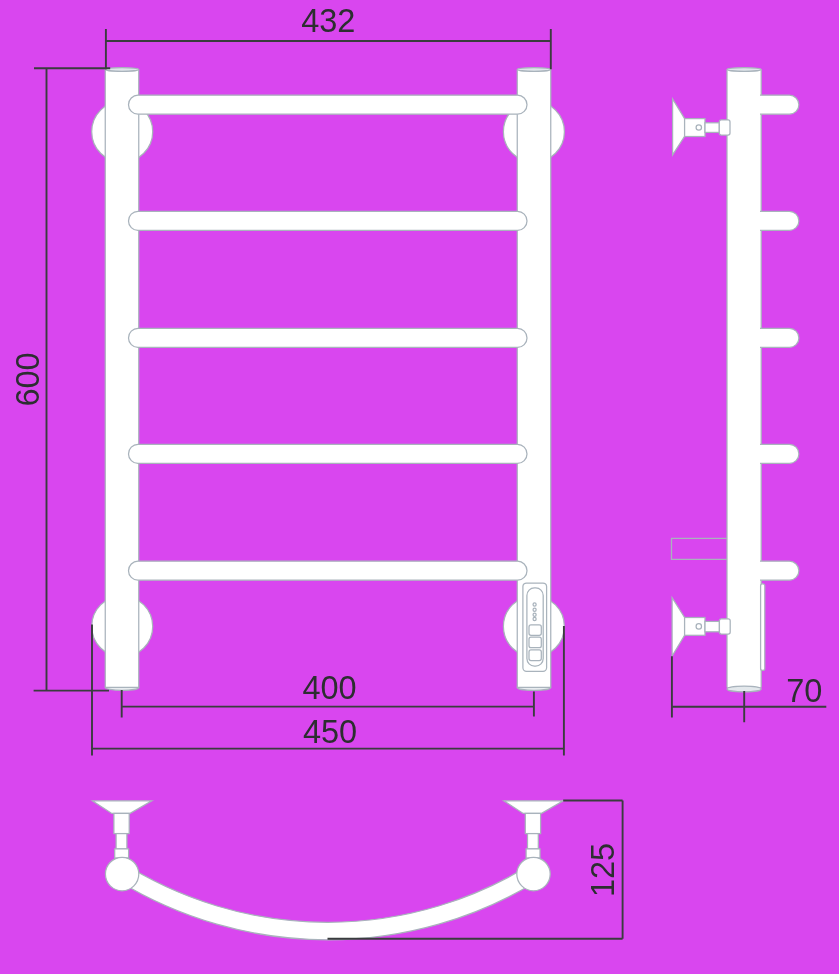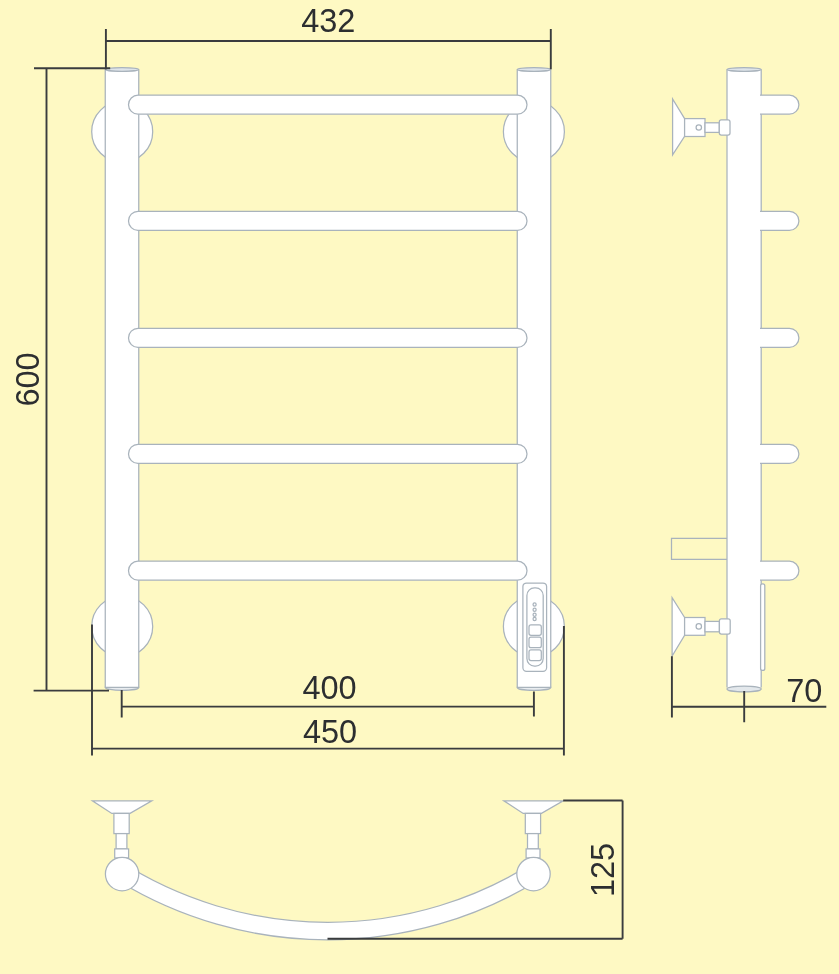--- a/index.html
+++ b/index.html
@@ -1,16 +1,16 @@
 <!DOCTYPE html>
 <html><head>
 <meta charset="utf-8">
 <style>
   html,body{margin:0;padding:0;background:#ffffff;}
-  .wrap{position:relative;width:839px;height:974px;background:#fef9c3;overflow:hidden;}
+  .wrap{position:relative;width:839px;height:974px;background:#d946ef;overflow:hidden;}
   svg{position:absolute;left:0;top:0;}
   text{font-family:"Liberation Sans",sans-serif;fill:#2c2e30;}
 </style>
 </head>
 <body>
 <div class="wrap">
 <svg width="839" height="974" viewBox="0 0 839 974">
 <g stroke="#a9b3bc" stroke-width="1.25" fill="none">
 
 <g>

